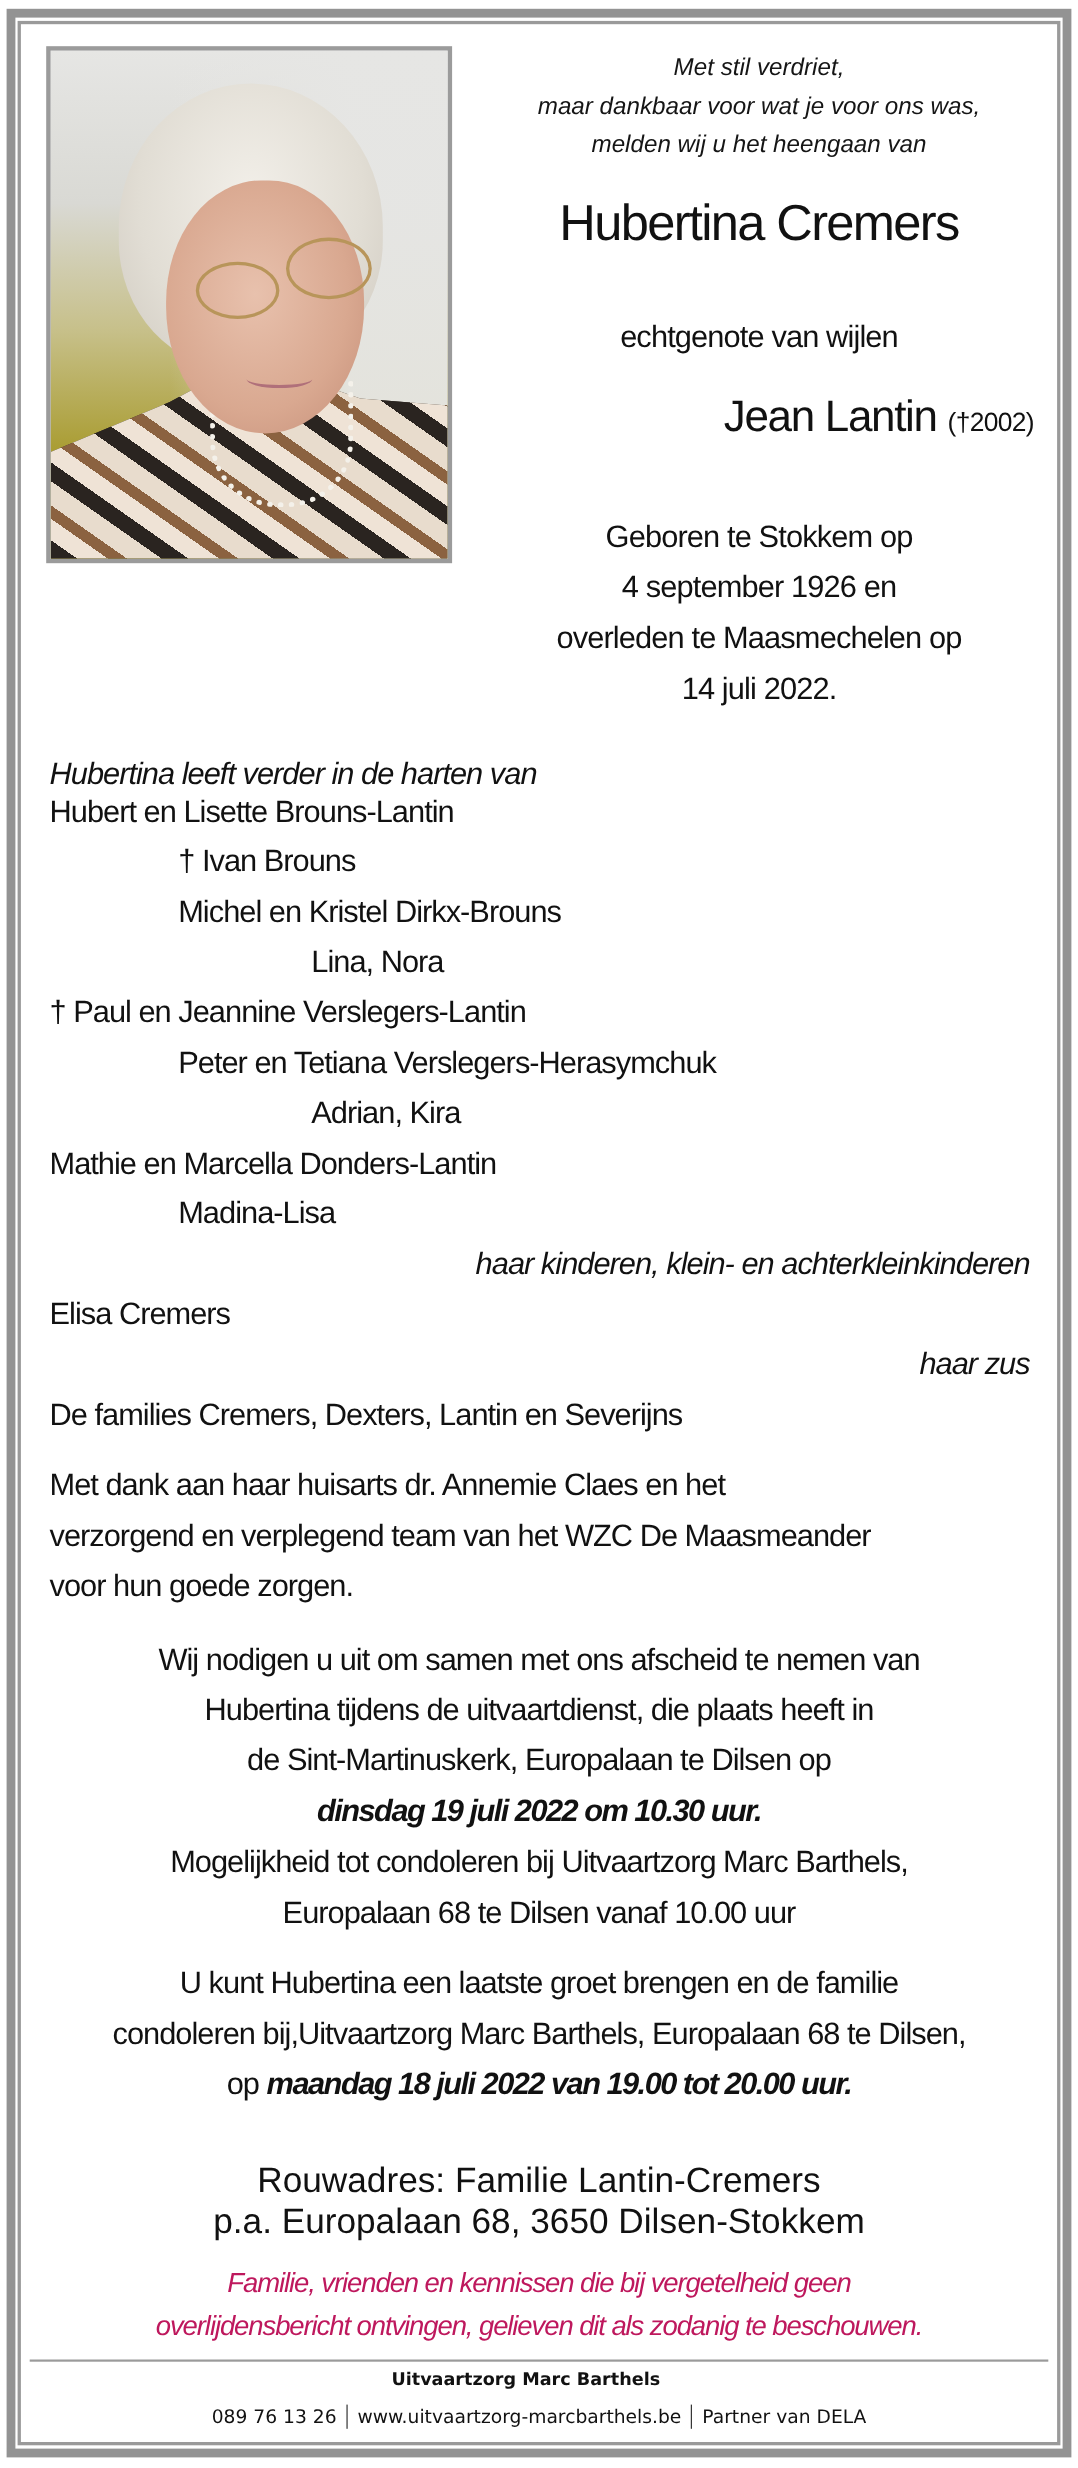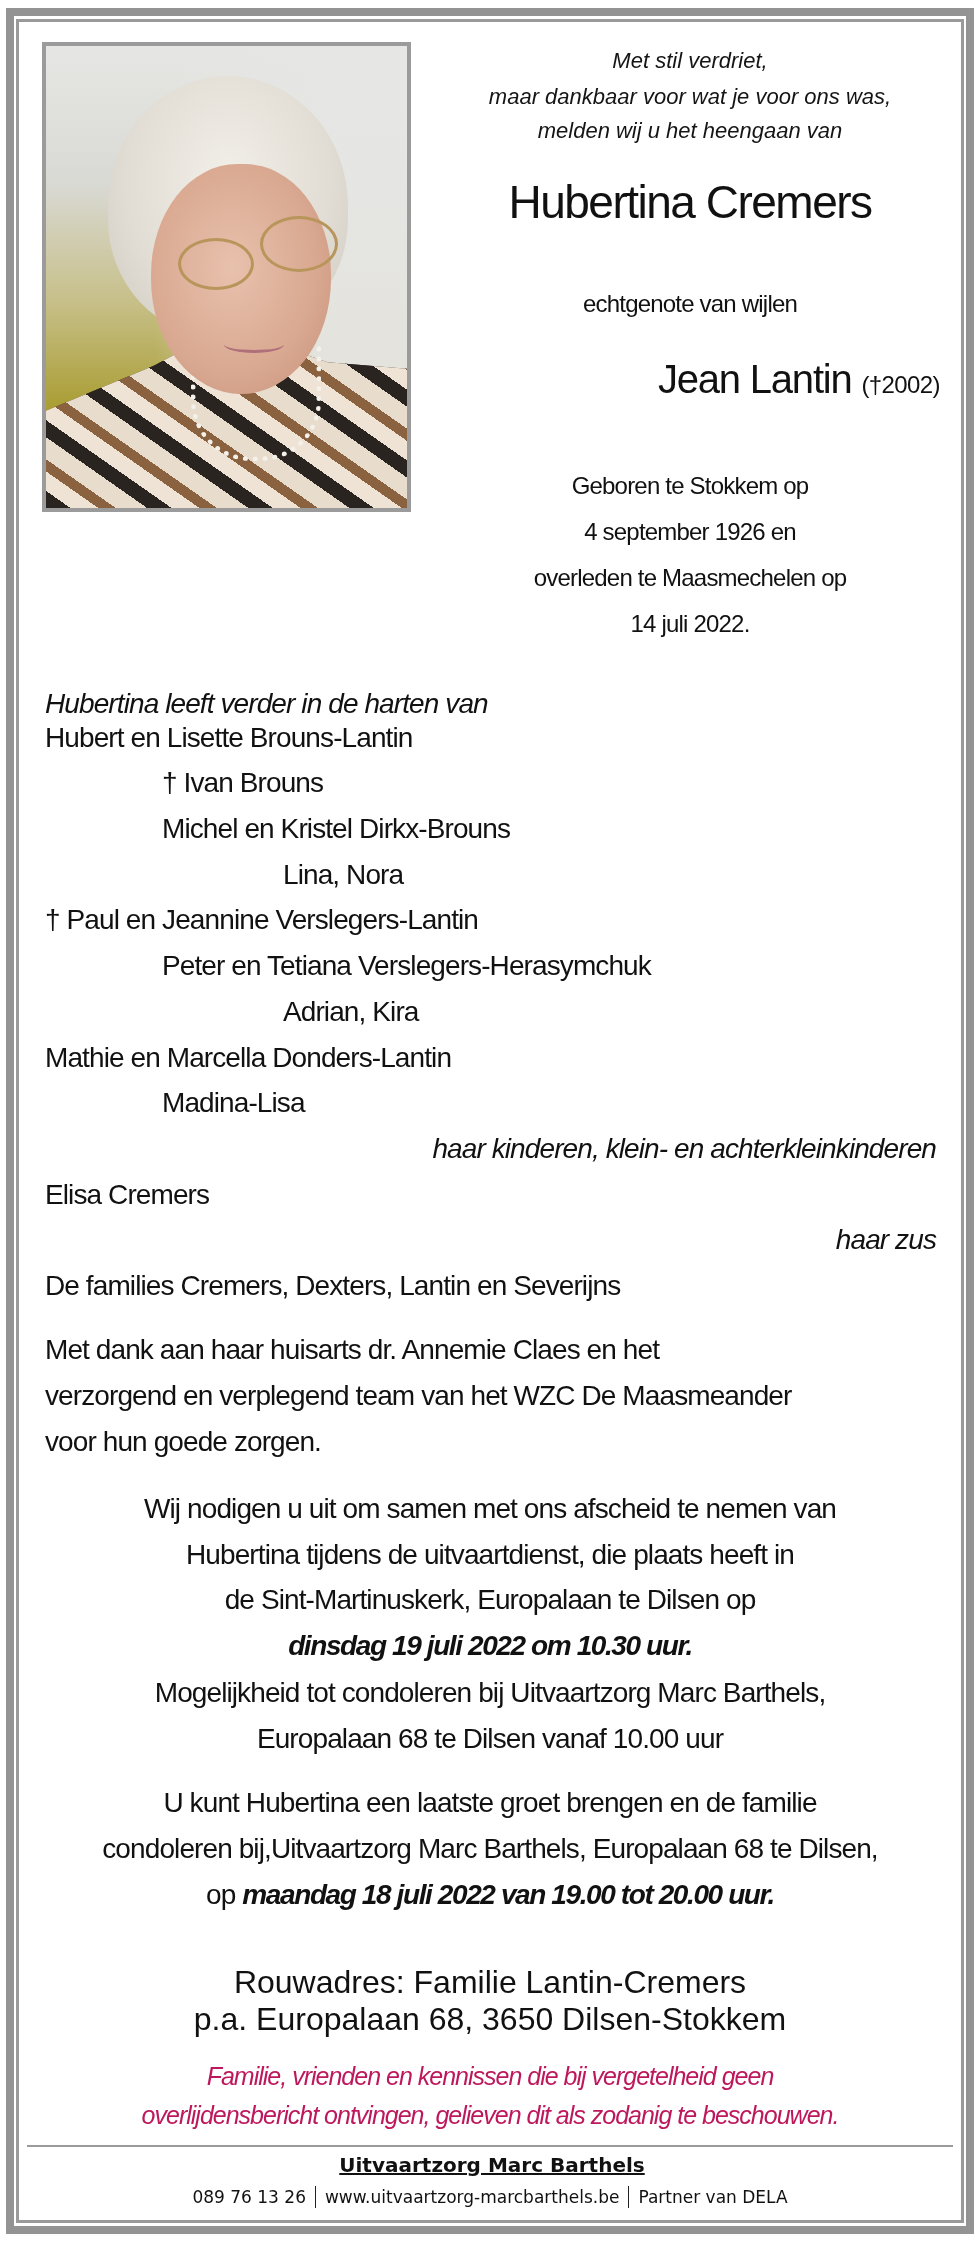--- a/index.html
+++ b/index.html
@@ -26,32 +26,32 @@
   .blouse { position:absolute; left:0; top:300px; width:361px; height:162px;
             background:
               repeating-linear-gradient(35deg, #2a2420 0 14px, #efe3d6 14px 30px, #8b6240 30px 40px, #e8dccd 40px 58px),
               #3a3028;
             clip-path: polygon(0 40%, 30% 12%, 40% 0, 65% 0, 78% 10%, 100% 14%, 100% 100%, 0 100%); }
   .neck { position:absolute; left:150px; top:300px; width:110px; height:110px; background:#d8a48c; border-radius: 0 0 40% 40%; }
   .pearls { position:absolute; left:145px; top:300px; width:120px; height:110px; border: 5px dotted #f4f1ea; border-top: none; border-radius: 0 0 60px 60px; }
 
   .t-intro { font-style: italic; font-size: 22px; left: 440px; width: 500px; text-align: center; color:#151515; }
   .t-name  { font-size: 46px; letter-spacing: -1.5px; left: 440px; width: 500px; text-align: center; }
-  .t-sub   { font-size: 24px; letter-spacing: -0.8px; left: 440px; width: 500px; text-align: center; }
+  .t-sub   { font-size: 28px; letter-spacing: -0.8px; left: 440px; width: 500px; text-align: center; }
   .t-spouse{ font-size: 40px; letter-spacing: -1.2px; left: 440px; width: 500px; text-align: right; }
   .t-spouse small { font-size: 24px; letter-spacing: -0.6px; }
   .t-body  { font-size: 28px; letter-spacing: -0.9px; }
   .t-center{ left: 30px; width: 920px; text-align: center; }
   .t-right { left: 300px; width: 636px; text-align: right; font-style: italic; }
   .t-italic{ font-style: italic; }
   .bold { font-weight: bold; letter-spacing: -1.4px; font-style: italic; }
   .t-addr  { font-size: 32px; letter-spacing: 0px; left: 30px; width: 920px; text-align:center; }
   .t-note  { font-size: 25px; font-style: italic; letter-spacing: -1.0px; left: 30px; width: 920px; text-align:center; color:#be185d; }
   .divider { position:absolute; left: 27px; top: 2145px; width: 926px; height: 2px; background:#9a9a9a; }
-  .f-title { font-family: "DejaVu Sans", sans-serif; font-weight: bold; font-size: 20px; left: 32px; width: 920px; text-align:center;text-decoration:underline; }
+  .f-title { font-family: "DejaVu Sans", sans-serif; font-weight: bold; font-size: 16px; left: 18px; width: 920px; text-align:center; }
   .f-line  { font-family: "DejaVu Sans", sans-serif; font-size: 17px; left: 30px; width: 920px; text-align:center; }
   .sep { display:inline-block; width:1px; height:22px; background:#222; vertical-align: -5px; margin: 0 9px; }
 </style>
 </head>
 <body>
 
 <div class="outer">
   <div class="inner"></div>
 </div>
 

